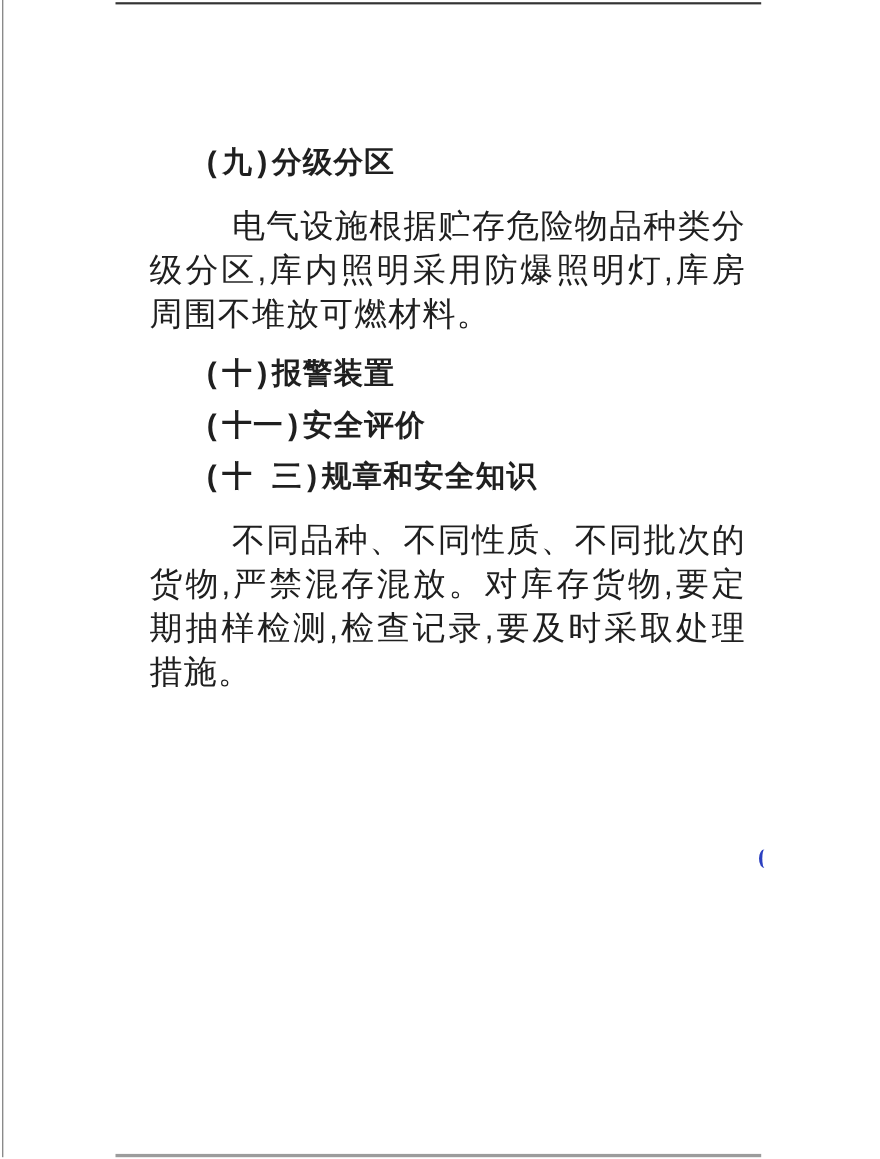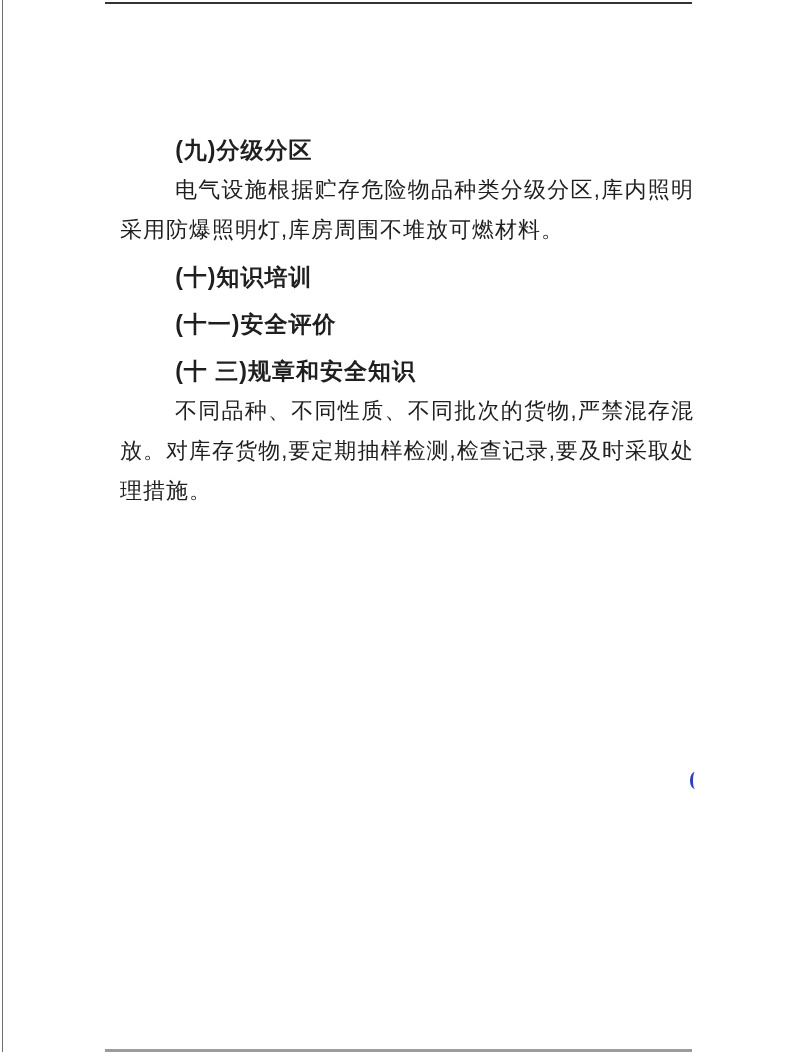--- a/index.html
+++ b/index.html
@@ -51,33 +51,34 @@
   }
   
   .content {
     position: absolute;
     left: 120px;
     top: 130px;
     width: 574px;
     color: #1f1f1f;
   }
   .section-heading {
-    font-size: 23px;
+    font-size: 27px;
     font-weight: 700;
     line-height: 40px;
     padding-left: 2.4em;
     margin: 0;
     letter-spacing: 1px;
     white-space: nowrap;
+    font-family: Liberation Mono, monospace;
   }
   .section-body {
-    font-size: 22px;
+    font-size: 30px;
     font-weight: 400;
     line-height: 40px;
-    margin: 0;
+    margin: 16px;
     text-indent: 2.5em;
     text-align: justify;
     letter-spacing: 1px;
     word-break: break-all;
     line-break: anywhere;
   }
   .section + .section {
     margin-top: 7px;
   }
 </style>
@@ -92,21 +93,21 @@
   <div class="blue-mark"></div>
 
   <div class="content">
 
     <div class="section">
       <div class="section-heading">(九)分级分区</div>
       <p class="section-body">电气设施根据贮存危险物品种类分级分区,库内照明采用防爆照明灯,库房周围不堆放可燃材料。</p>
     </div>
 
     <div class="section">
-      <div class="section-heading">(十)知识培训</div>
+      <div class="section-heading">(十)报警装置</div>
     </div>
 
     <div class="section">
       <div class="section-heading">(十一)安全评价</div>
     </div>
 
     <div class="section">
     </div>
 
     <div class="section">

